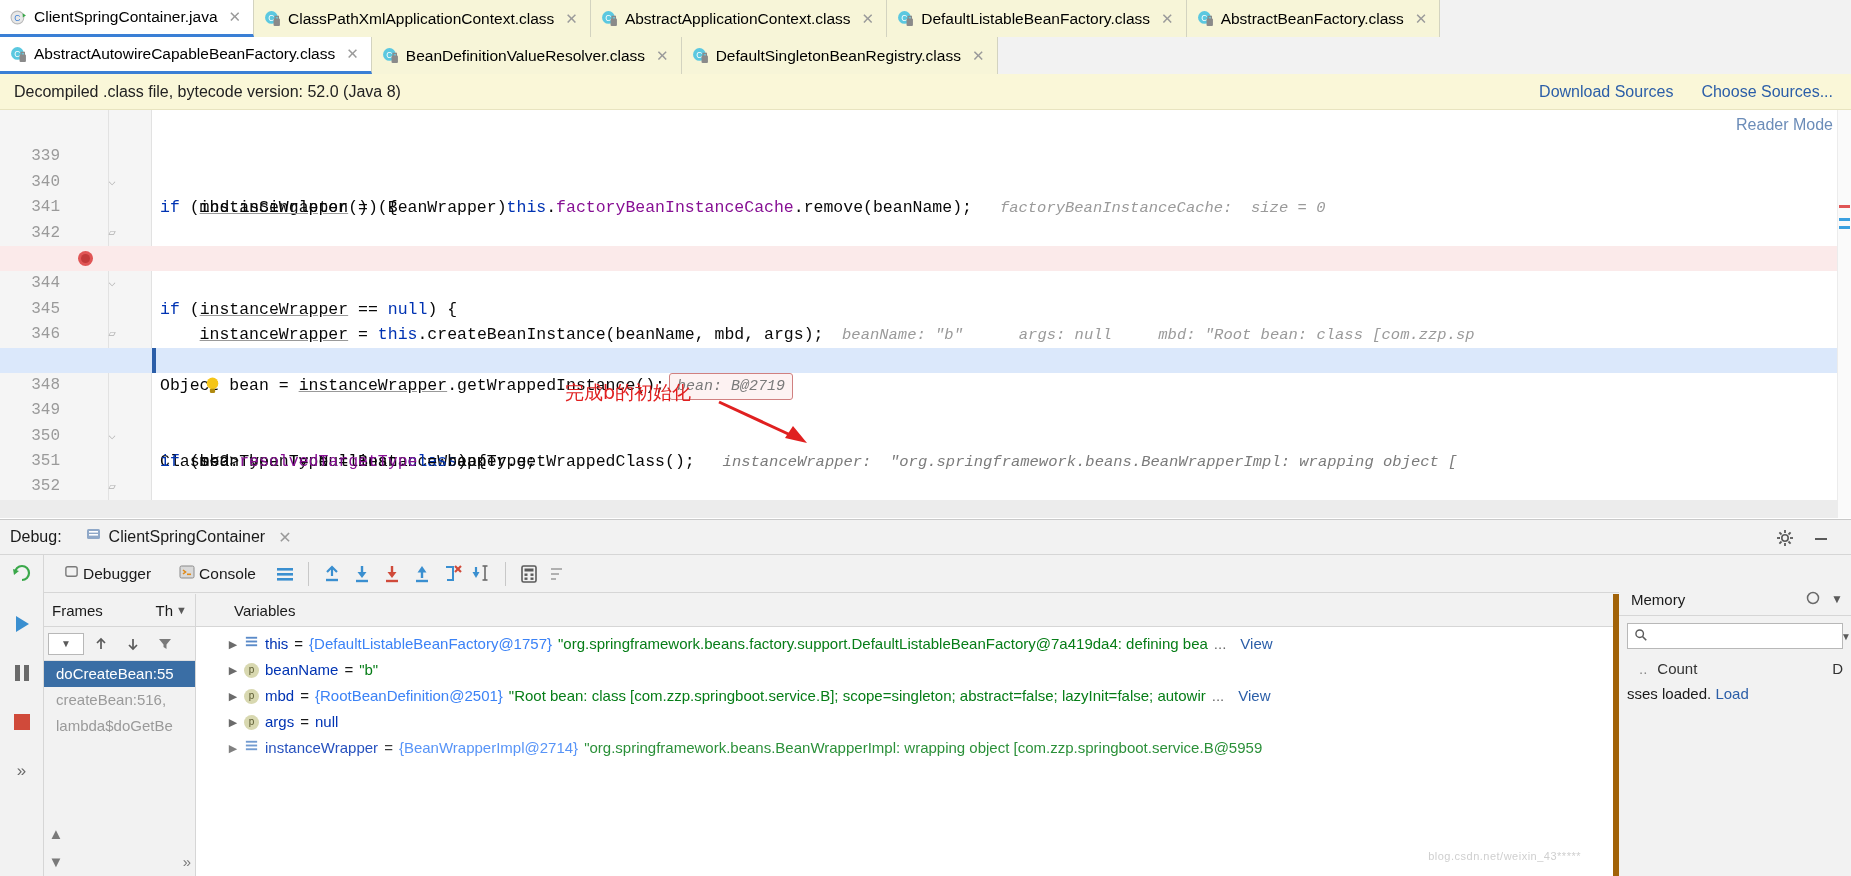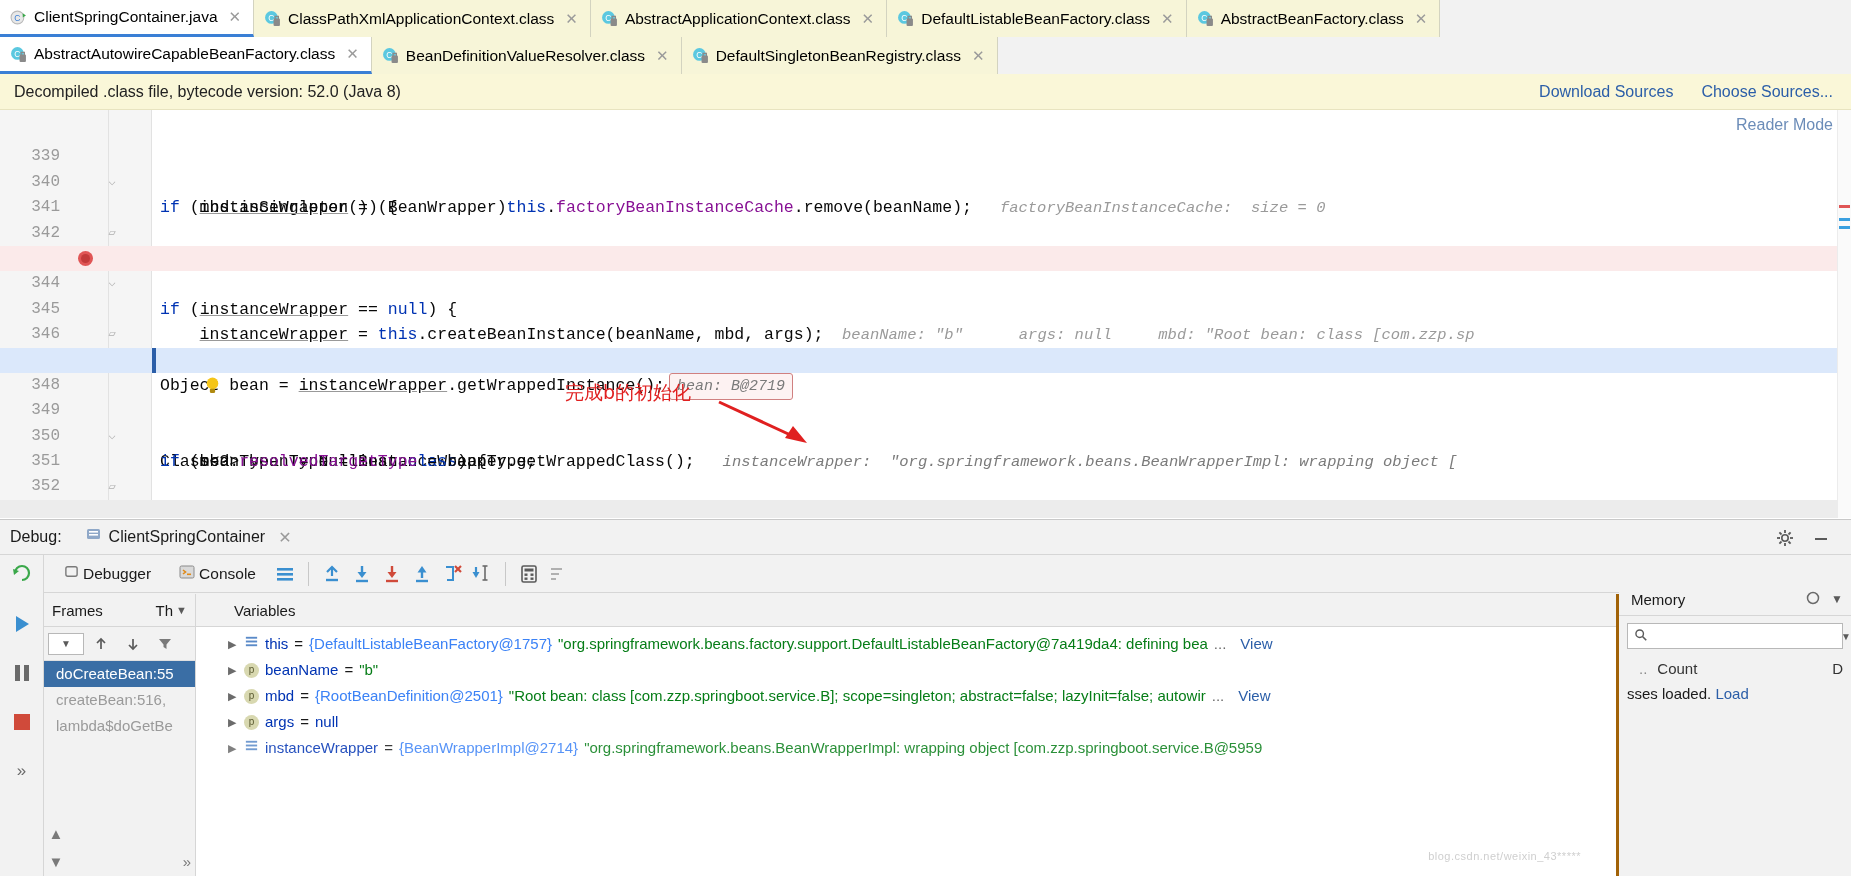--- a/index.html
+++ b/index.html
@@ -163,21 +163,21 @@
     height:33px; display:flex; align-items:center; padding:0 8px;
     font-size:15px; border-bottom:1px solid #d6d6d6;
   }
   #frameToolbar { height:34px; display:flex; align-items:center; gap:2px; padding-left:4px; border-bottom:1px solid #e0e0e0;}
   .frameitem { height:26px; line-height:26px; padding-left:12px; font-size:15px; white-space:nowrap; overflow:hidden; }
   .frameitem.sel { background:#3a6ea5; color:#fff; }
   .frameitem.dim { color:#9a9a9a; }
 
   #varscol {
     position:absolute; left:196px; right:232px; top:74px; bottom:0;
-    background:#ffffff; border-right:3px solid #a16207;
+    background:#ffffff; border-right:6px solid #a16207;text-align:center;
   }
   #varshdr { height:33px; display:flex; align-items:center; padding-left:38px;
              font-size:15px; background:#f2f2f2; border-bottom:1px solid #d6d6d6; }
   .varrow {
     height:26px; line-height:26px; display:flex; align-items:center; gap:6px;
     padding-left:32px; font-size:15px; white-space:nowrap; overflow:hidden;
     font-family:"Liberation Sans", sans-serif;
   }
   .varrow .tri { color:#6b6b6b; font-size:11px; width:10px; }
   .varicon-p {

